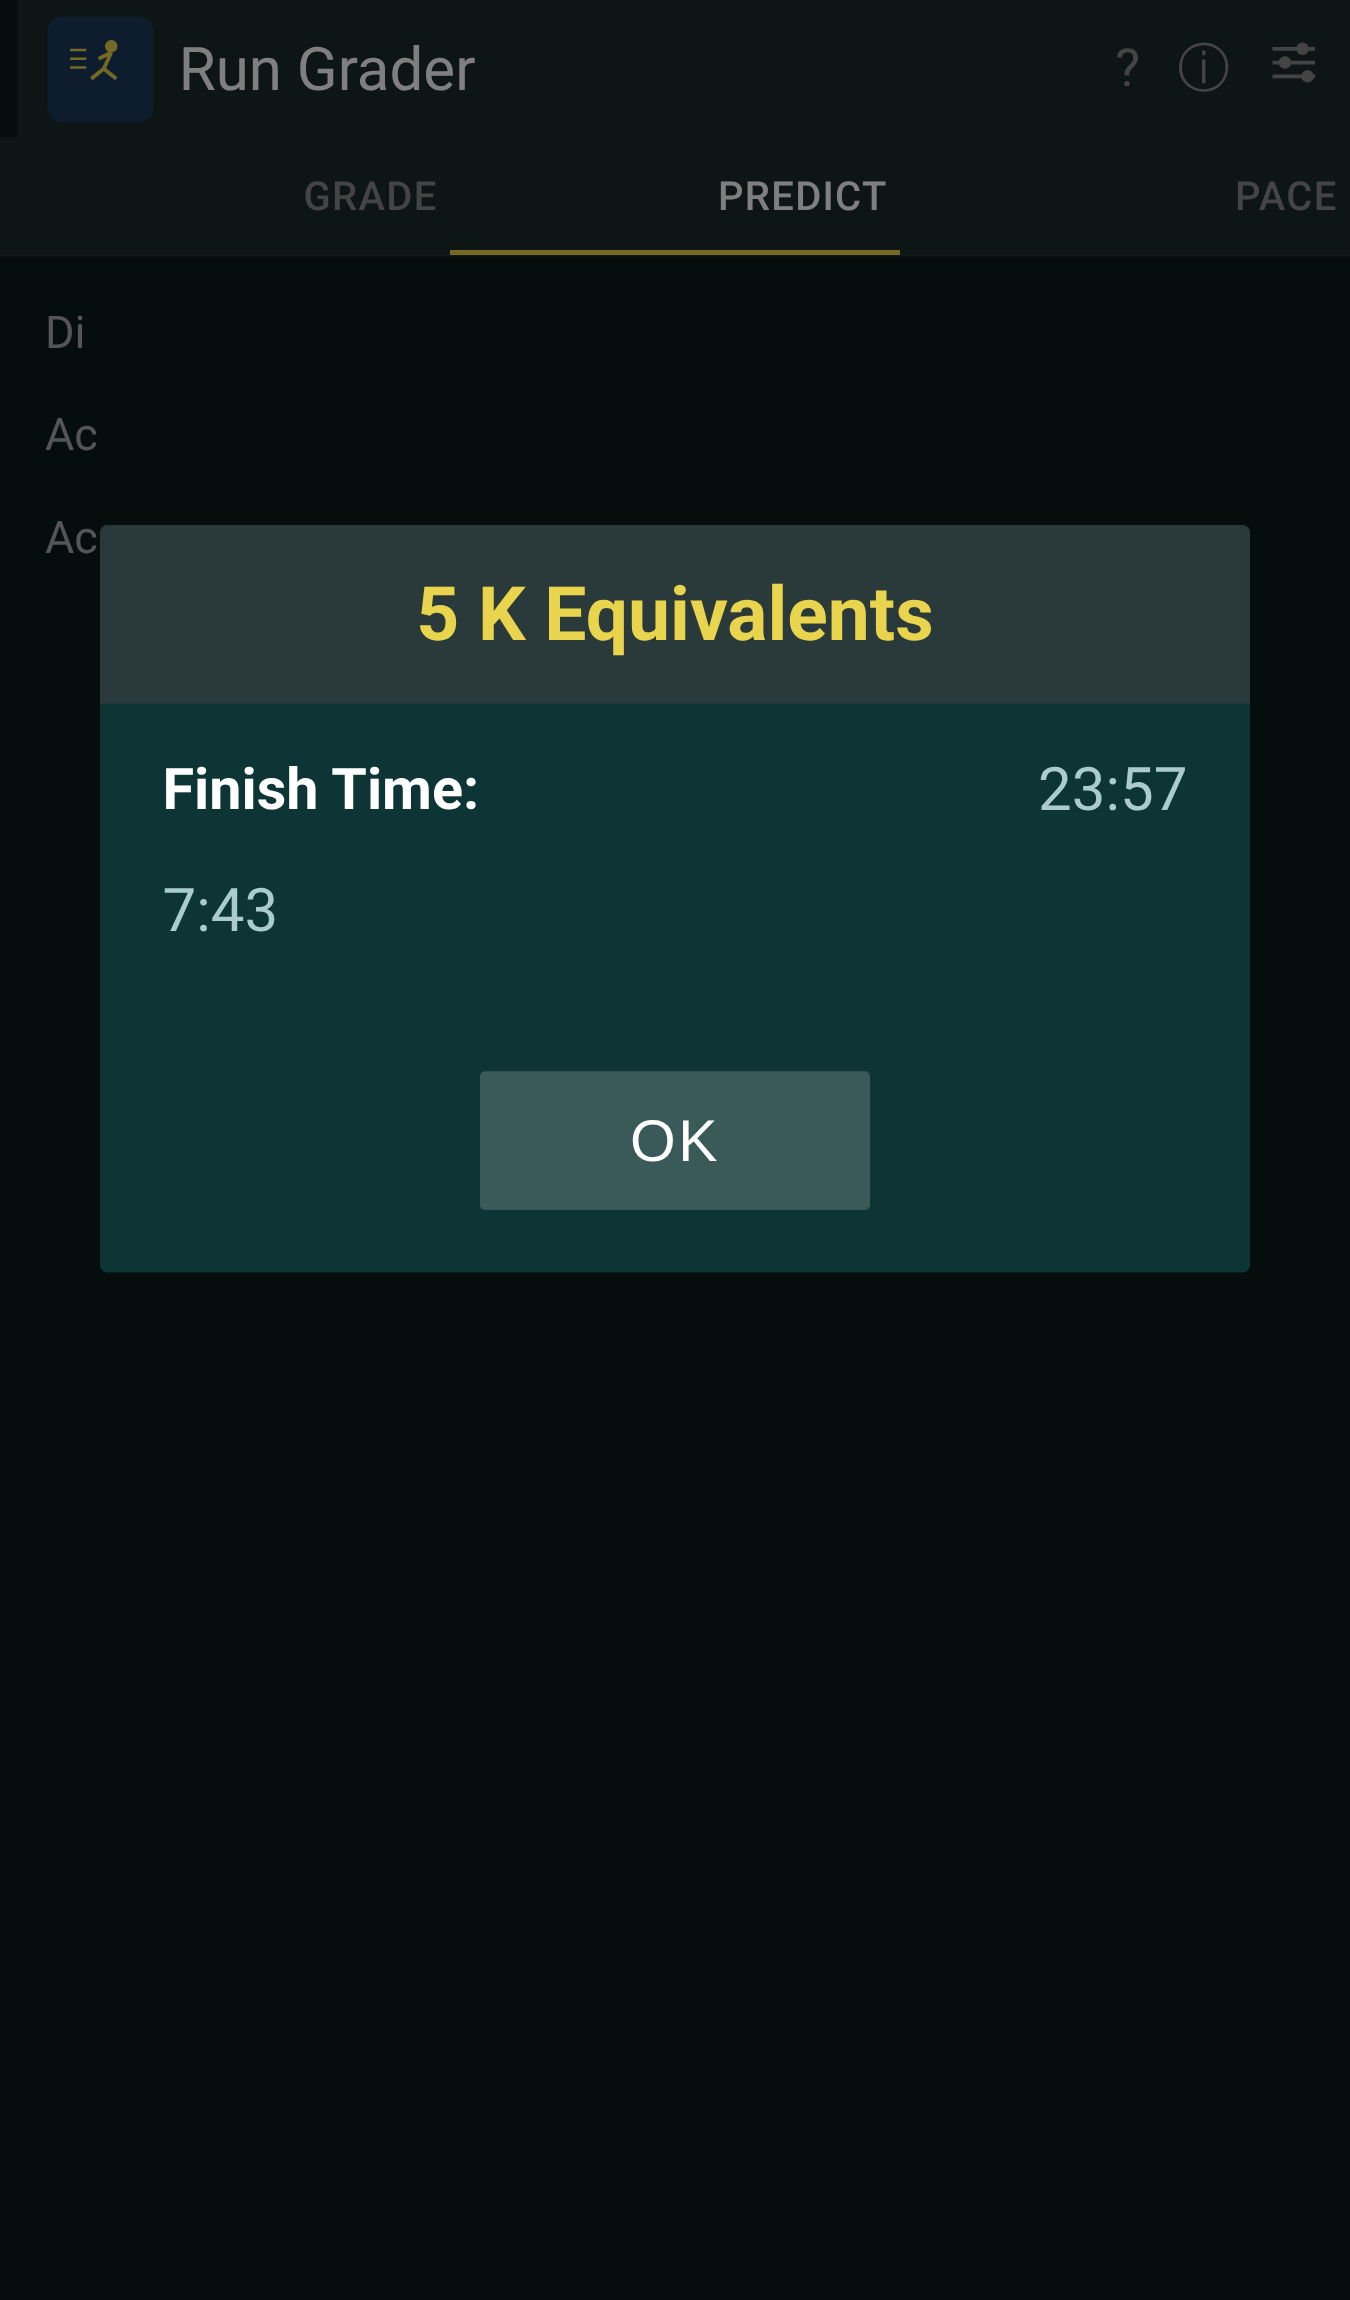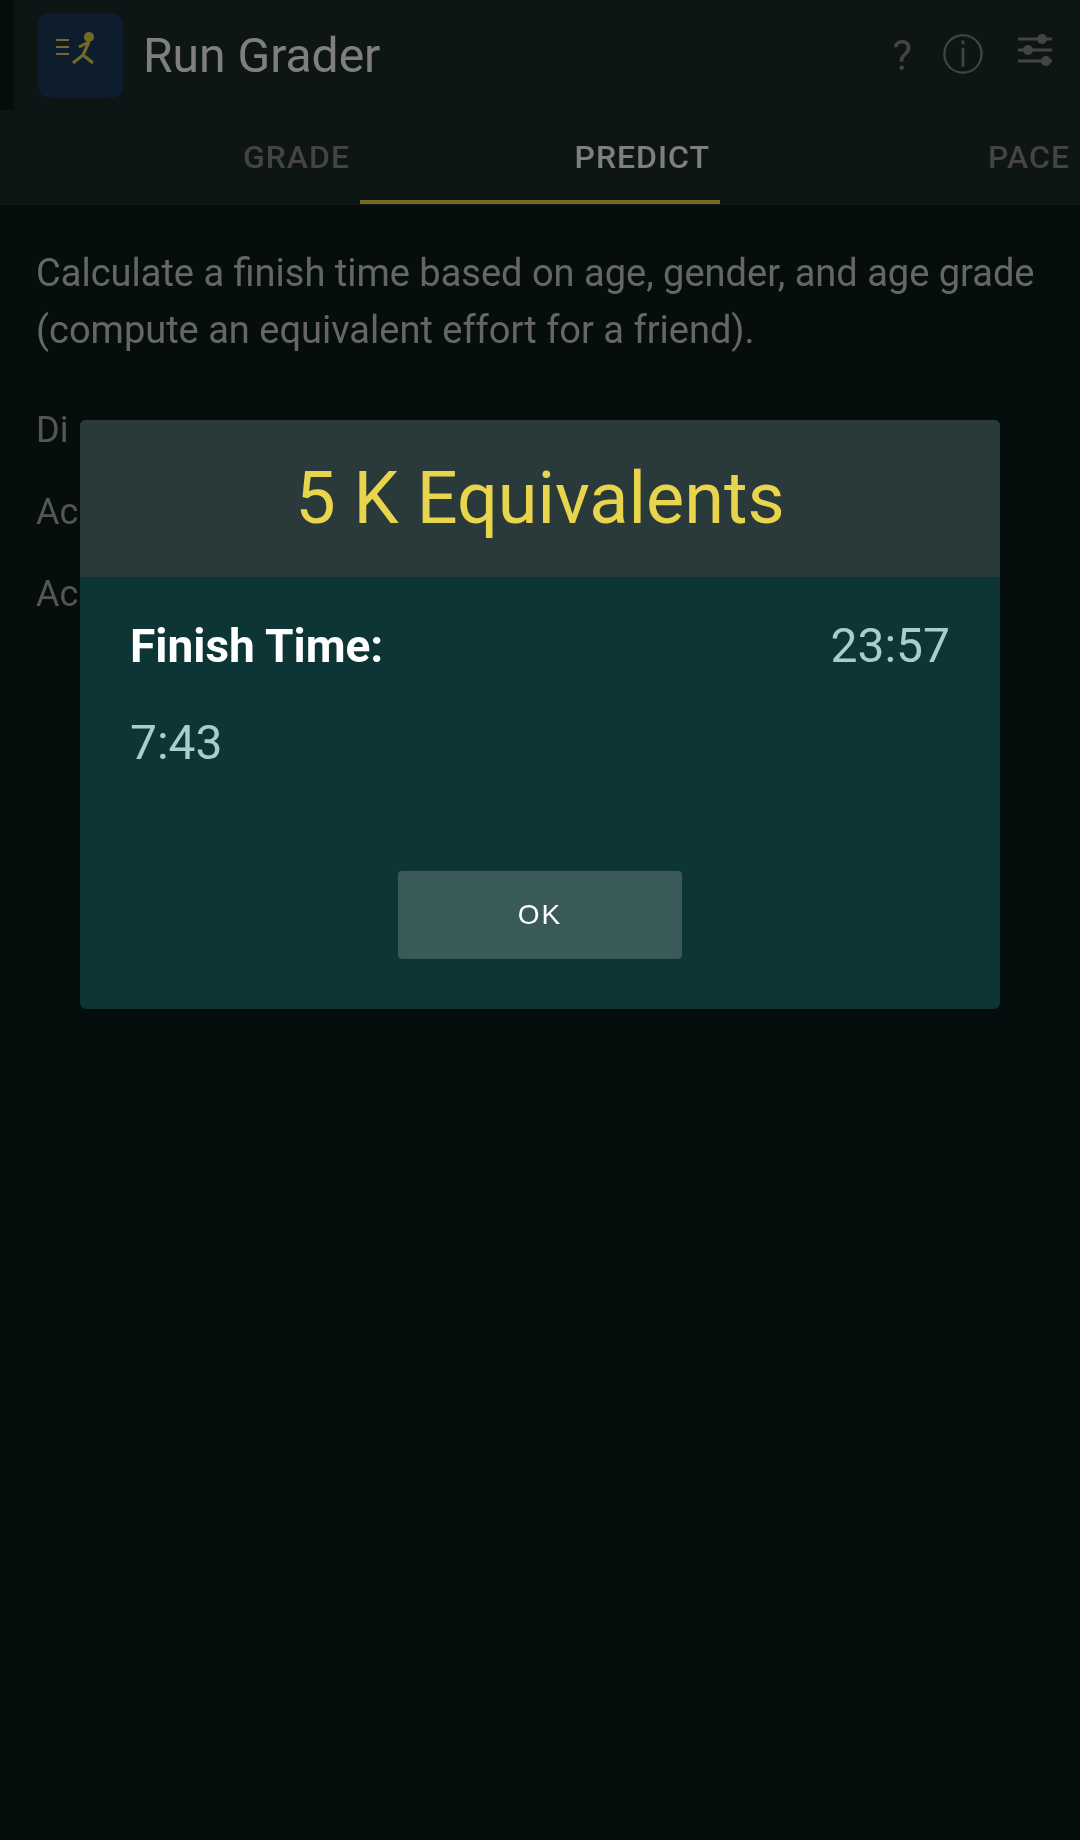--- a/index.html
+++ b/index.html
@@ -146,22 +146,22 @@
     }
 
     .dialog-title-bar {
       background-color: #2a3a3a;
       padding: 36px 30px;
       text-align: center;
     }
 
     .dialog-title {
       color: #e8d44d;
-      font-size: 72px;
-      font-weight: 400;
+      font-size: 60px;
+      font-weight: 700;
     }
 
     .dialog-body {
       padding: 40px 50px;
     }
 
     .dialog-row {
       display: flex;
       justify-content: space-between;
       align-items: center;
@@ -184,21 +184,21 @@
       display: flex;
       justify-content: center;
       padding: 20px 50px 50px;
     }
 
     .ok-button {
       background-color: #3a5a5a;
       color: #ffffff;
       border: none;
       padding: 28px 120px;
-      font-size: 28px;
+      font-size: 47px;
       cursor: pointer;
       border-radius: 4px;
       letter-spacing: 2px;
     }
   </style>
 </head>
 <body>
 
 <div class="header">
   <div class="app-icon">
@@ -240,21 +240,20 @@
   </div>
   <div class="tab active">
     <span>PREDICT</span>
   </div>
   <div class="tab">
     <span>PACE</span>
   </div>
 </div>
 
 <div class="main-content">
-  <p class="description">Calculate a finish time based on age, gender, and age grade (compute an equivalent effort for a friend).</p>
   <div class="field-row">
     <span class="field-label">Di</span>
   </div>
   <div class="field-row">
     <span class="field-label">Ac</span>
   </div>
   <div class="field-row">
     <span class="field-label">Ac</span>
   </div>
 </div>

